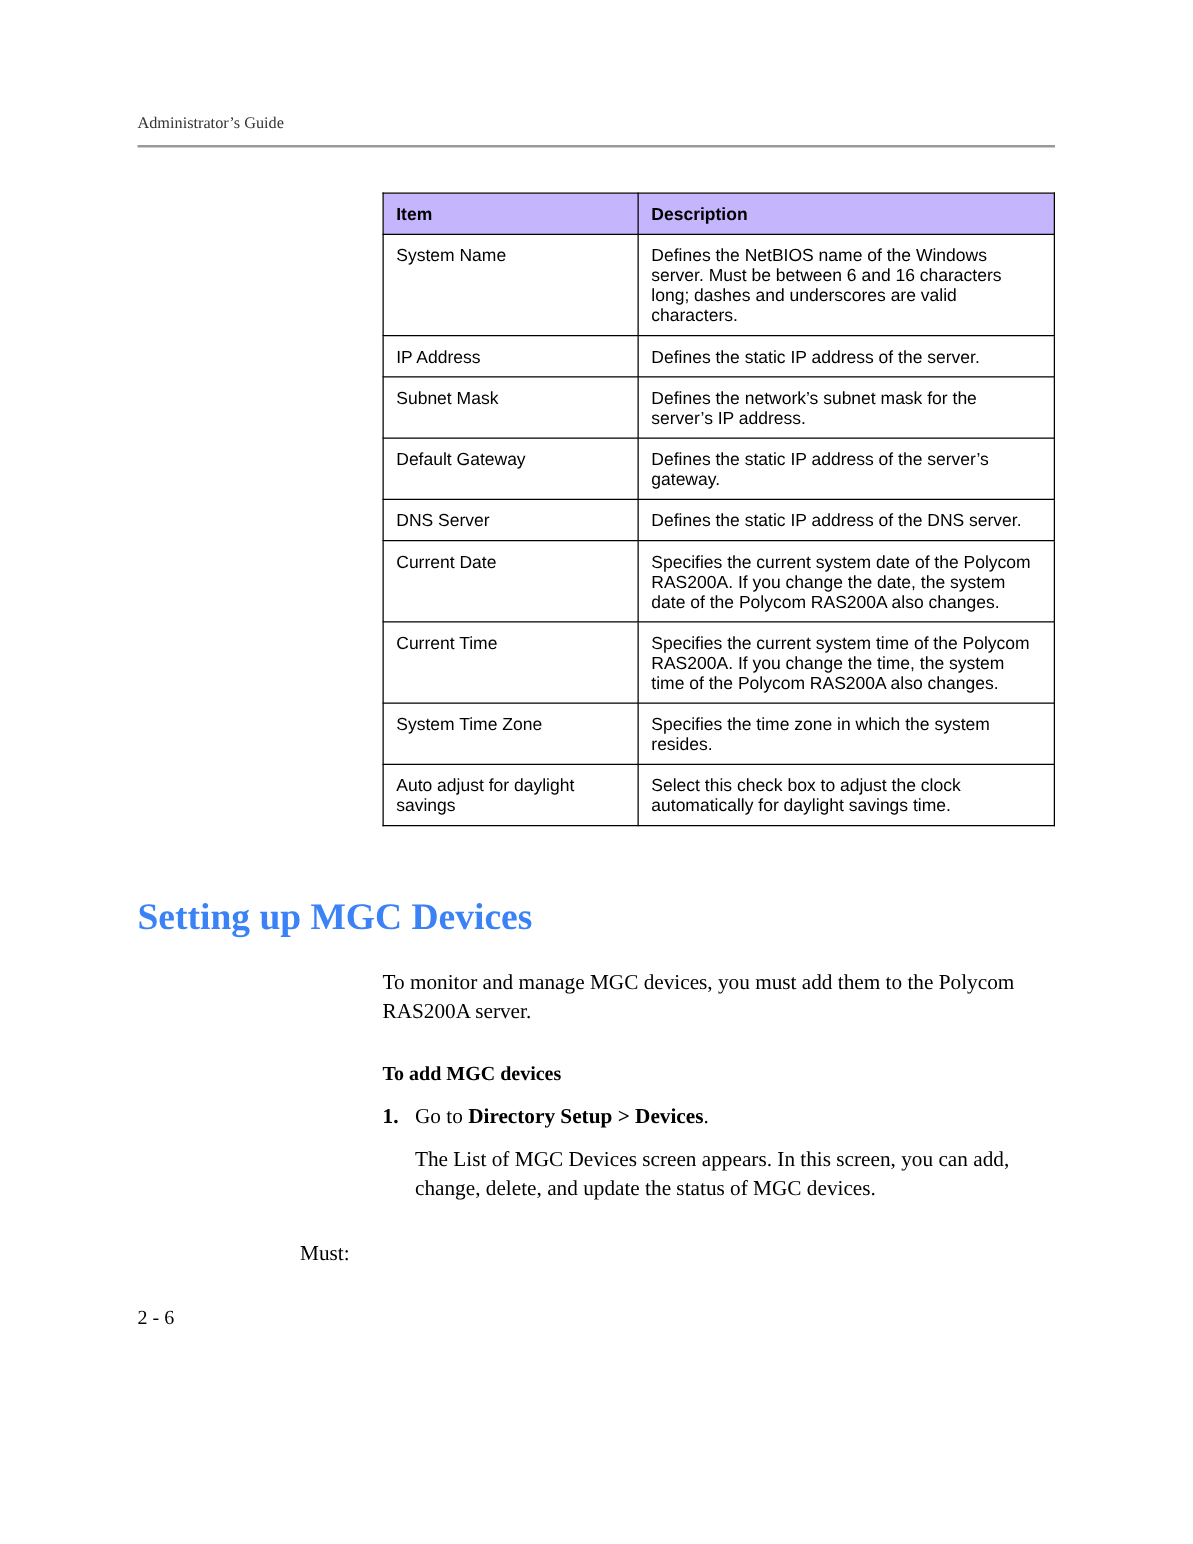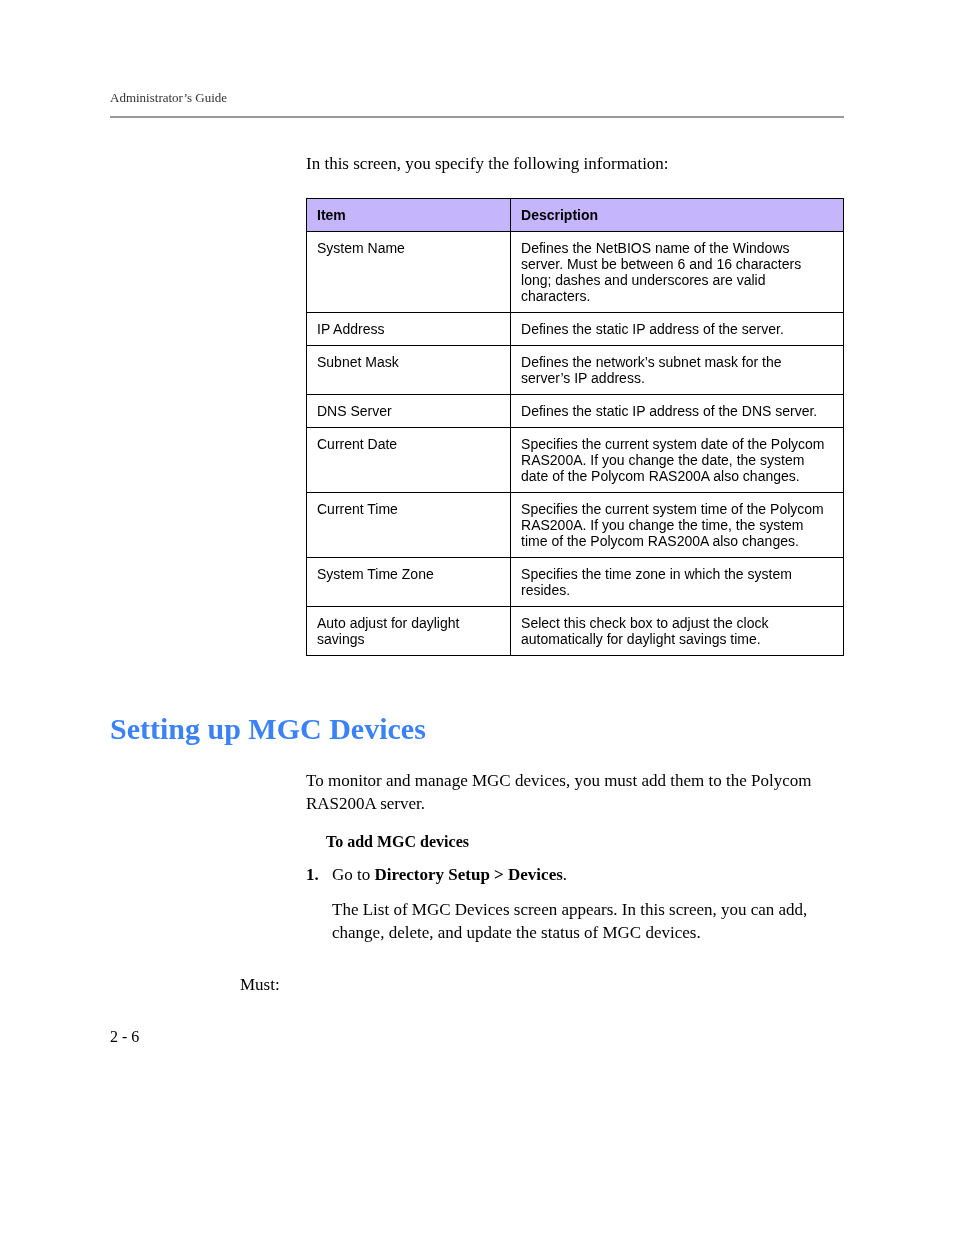--- a/index.html
+++ b/index.html
@@ -52,28 +52,27 @@
   .section-heading {
     font-family: "Times New Roman", Times, serif;
     color: #3b82f6;
     font-size: 30px;
     font-weight: bold;
     margin: 56px 0 24px 0;
   }
   .body-para {
     font-size: 17px;
     line-height: 1.35;
-    margin-bottom: 17px;
+    margin-bottom: 30px;
     font-family: Liberation Serif, serif;
   }
   .sub-head {
     font-size: 16px;
     font-weight: bold;
     margin-bottom: 14px;
-    margin-left: 20px;
   }
   .ol-wrap {
     margin-bottom: 28px;
   }
   .ol-row {
     display: flex;
     font-size: 17px;
   }
   .ol-num {
     font-weight: bold;
@@ -109,41 +108,44 @@
 </style>
 </head>
 <body>
 
 <div class="page">
 
   <div class="running-head">Administrator’s Guide</div>
   <hr class="head-rule">
 
   <div class="content-block">
-    <div class="intro">In this screen, you specify the following information:</div>
 
     <table class="info">
       <thead>
         <tr>
           <th class="col-item">Item</th>
           <th class="col-desc">Description</th>
         </tr>
       </thead>
       <tbody>
         <tr>
           <td>System Name</td>
           <td>Defines the NetBIOS name of the Windows server. Must be between 6 and 16 characters long; dashes and underscores are valid characters.</td>
         </tr>
         <tr>
           <td>IP Address</td>
           <td>Defines the static IP address of the server.</td>
         </tr>
         <tr>
           <td>Subnet Mask</td>
           <td>Defines the network’s subnet mask for the server’s IP address.</td>
+        </tr>
+        <tr>
+          <td>Default Gateway</td>
+          <td>Defines the static IP address of the server’s gateway.</td>
         </tr>
         <tr>
           <td>DNS Server</td>
           <td>Defines the static IP address of the DNS server.</td>
         </tr>
         <tr>
           <td>Current Date</td>
           <td>Specifies the current system date of the Polycom RAS200A. If you change the date, the system date of the Polycom RAS200A also changes.</td>
         </tr>
         <tr>

